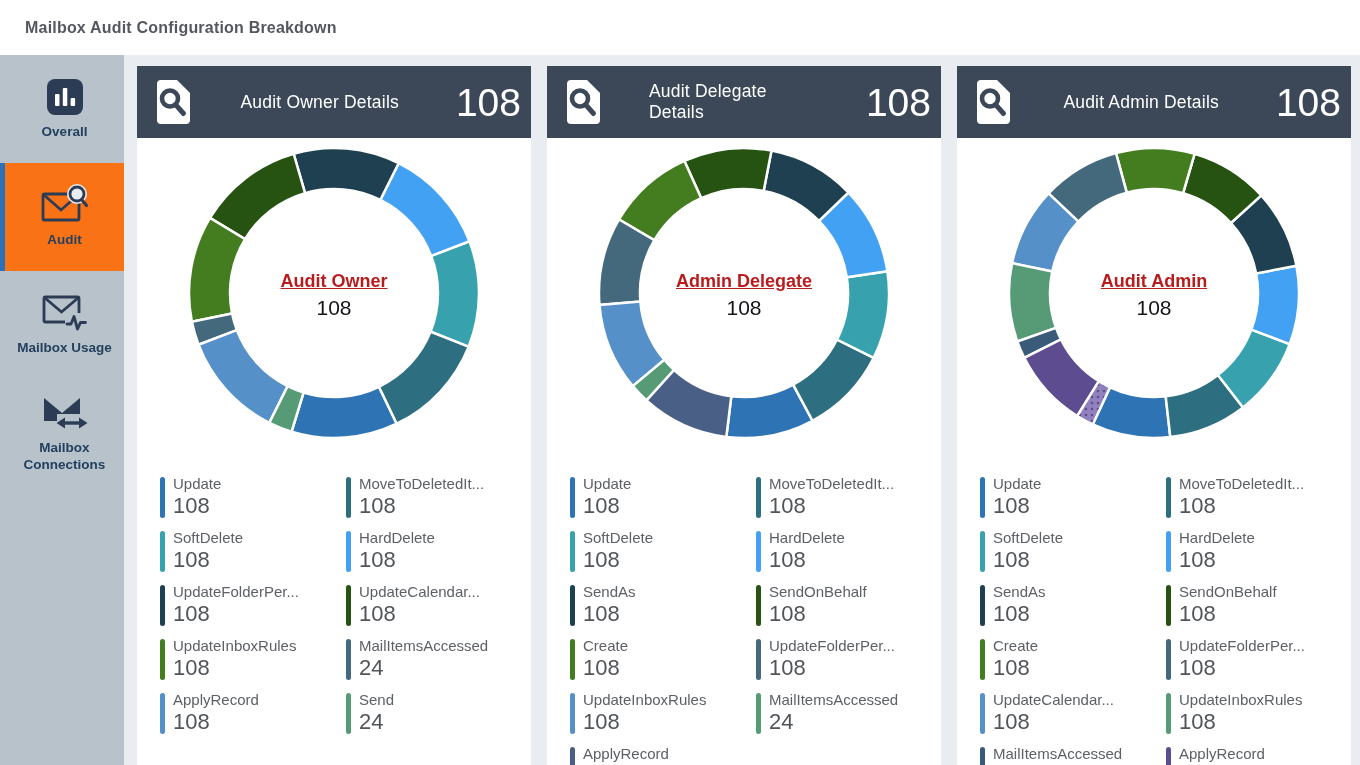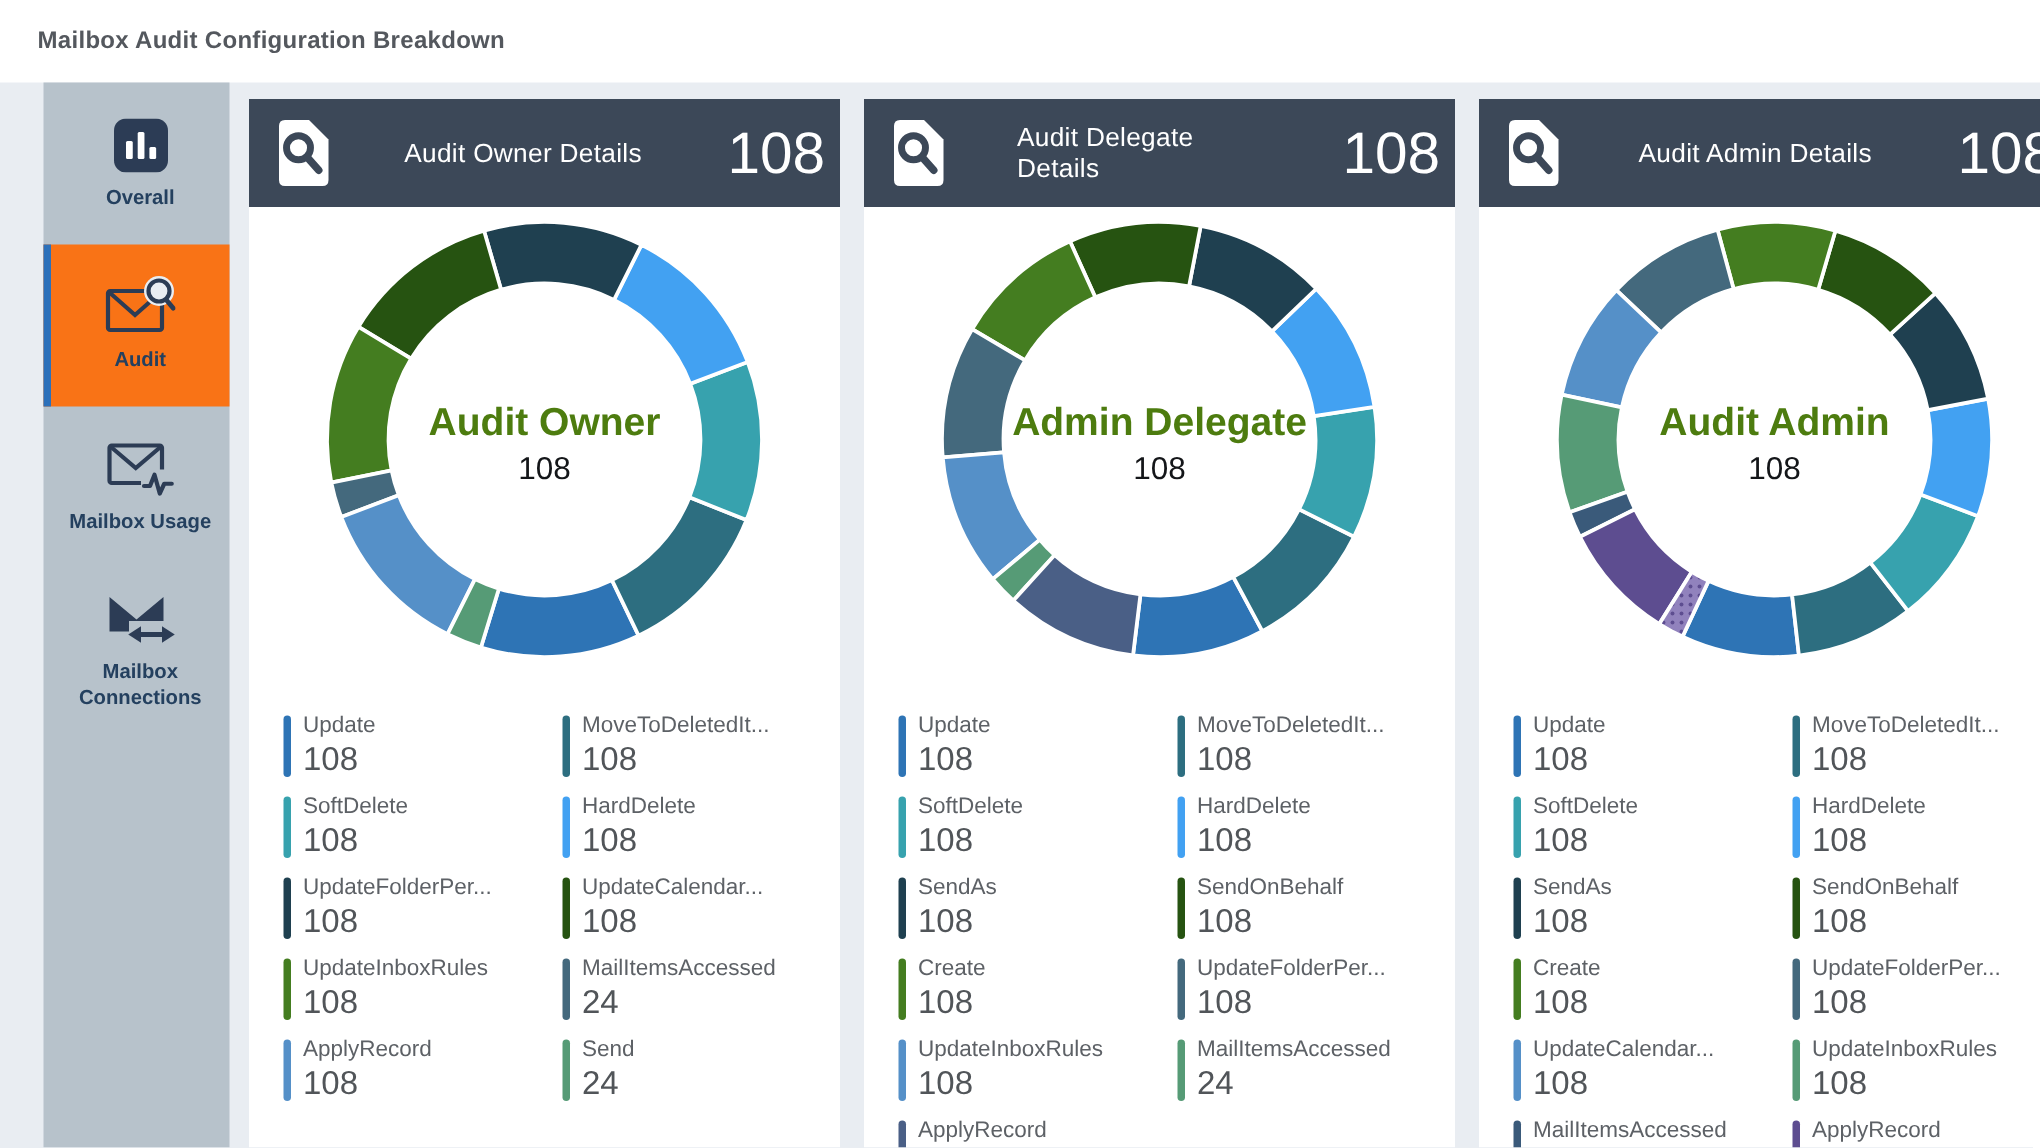--- a/index.html
+++ b/index.html
@@ -4,41 +4,41 @@
 <style>
   * { margin:0; padding:0; box-sizing:border-box; }
   html,body { width:1360px; height:765px; overflow:hidden; background:#e9edf2;
               font-family:"Liberation Sans", sans-serif; }
   .topbar { height:55px; background:#ffffff; display:flex; align-items:center; padding-left:25px; }
   .topbar h1 { font-size:16px; font-weight:700; color:#54585e; letter-spacing:.2px; }
 
   .shell { display:flex; height:710px; }
 
   
-  .sidebar { width:124px; background:#b7c2cb; flex:0 0 124px;margin-left:29px; }
+  .sidebar { width:124px; background:#b7c2cb; flex:0 0 124px; }
   .nav-item { height:108px; display:flex; flex-direction:column; align-items:center;
               justify-content:center; gap:7px; cursor:pointer;
               border-left:5px solid transparent; }
   .nav-item.active { background:#f97316; border-left-color:#2c70ba; }
   .nav-label { font-size:13.5px; font-weight:700; color:#24405f; text-align:center; line-height:1.25; width:110px; }
   .nav-icon { display:block; height:40px; display:flex; align-items:center; }
 
   
   .content { flex:1; padding:11px 0 0 13px; display:flex; gap:16px; overflow:hidden; }
   .card { width:394px; flex:0 0 394px; height:820px; background:#ffffff; display:flex; flex-direction:column; }
   .card-header { height:72px; background:#3c4858; display:flex; align-items:center; padding:0 10px 0 17px; flex:0 0 72px;gap:48px; }
   .doc-icon { width:37px; height:46px; display:block; }
   .card-title { margin-left:auto; color:#ffffff; font-size:17.5px; letter-spacing:.2px; }
   .card-count { color:#ffffff; font-size:39px; font-weight:400; margin-left:9px; line-height:1; }
 
   .donut-wrap { position:relative; width:394px; height:306px; margin-top:4px; }
   .donut-svg { position:absolute; left:0; top:0; width:394px; height:306px; }
   .donut-center { position:absolute; inset:0; display:flex; flex-direction:column; align-items:center;
                   justify-content:center; pointer-events:none; }
-  .dc-label { font-size:26px; font-weight:700; color:#4d7c0f; }
+  .dc-label { font-size:18px; font-weight:700; color:#b91c1c;text-decoration:underline; }
   .dc-value { font-size:21px; font-weight:500; color:#141619; margin-top:4px; }
 
   .legend { margin:27px 0 0 23px; display:grid; grid-template-columns:186px 1fr; row-gap:10px; }
   .legend-item { display:flex; gap:8px; height:44px; cursor:pointer; }
   .legend-marker { width:5px; height:41px; border-radius:3px; flex:0 0 5px; margin-top:2px; }
   .legend-label { font-size:15px; color:#5d6166; line-height:18px; white-space:nowrap; }
   .legend-value { font-size:22px; color:#515559; line-height:25px; }
 </style>
 </head>
 <body>

